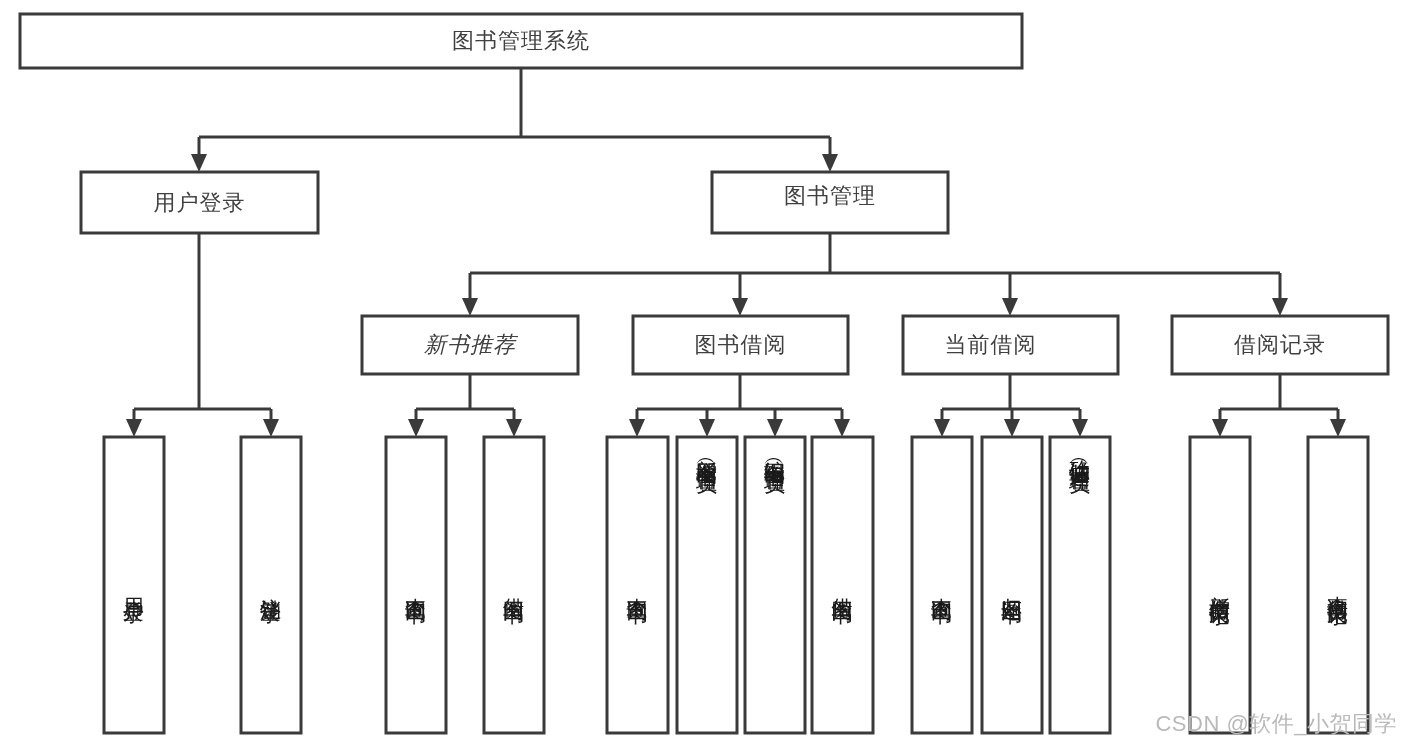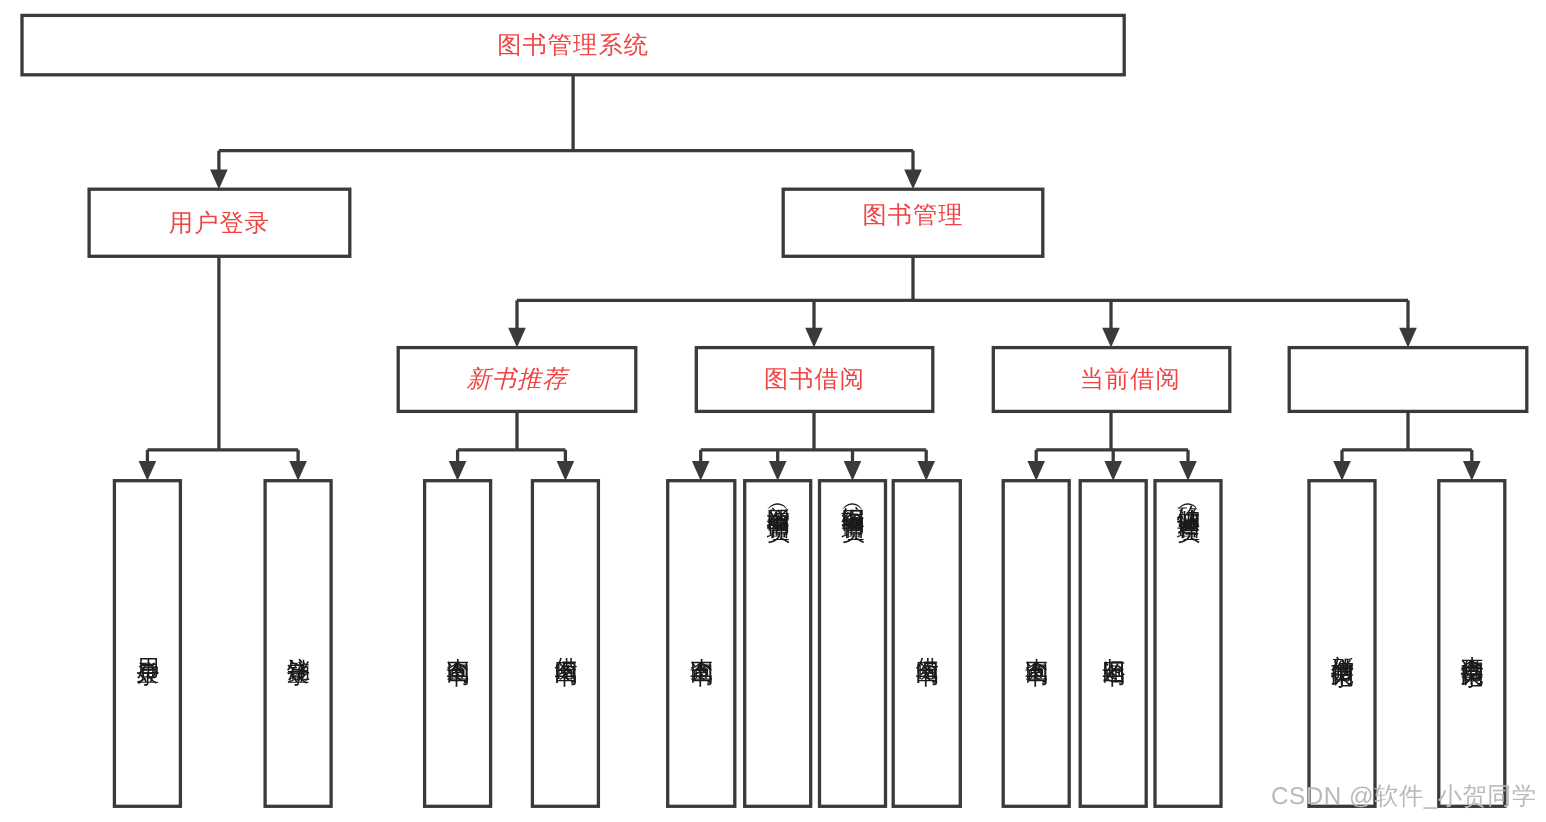--- a/index.html
+++ b/index.html
@@ -60,21 +60,21 @@
   .hlabel-wrap {
     position: absolute;
     display: flex;
     align-items: center;
     justify-content: center;
     pointer-events: none;
   }
   .hlabel-text {
     font-family: "Liberation Sans", "DejaVu Sans", sans-serif;
     font-size: 22px;
-    color: #ef4444;
+    color: #404040;
     letter-spacing: 1px;
     white-space: nowrap;
   }
   #watermark {
     position: absolute;
     right: 8px;
     bottom: 8px;
     font-family: "Liberation Sans", "DejaVu Sans", sans-serif;
     font-size: 22px;
     color: #b9b9b9;
@@ -189,22 +189,25 @@
   <div class="hlabel-wrap" style="left:712px; top:172px; width:236px; height:47px;">
     <span class="hlabel-text">图书管理</span>
   </div>
 
   <div class="hlabel-wrap" style="left:362px; top:316px; width:216px; height:58px;font-style:italic;">
     <span class="hlabel-text">新书推荐</span>
   </div>
   <div class="hlabel-wrap" style="left:633px; top:316px; width:215px; height:58px;">
     <span class="hlabel-text">图书借阅</span>
   </div>
-  <div class="hlabel-wrap" style="left:903px; top:316px; width:249px; height:58px;">
+  <div class="hlabel-wrap" style="left:866px; top:316px; width:249px; height:58px;">
     <span class="hlabel-text">当前借阅</span>
+  </div>
+  <div class="hlabel-wrap" style="left:1172px; top:316px; width:216px; height:58px;">
+    <span class="hlabel-text">借阅记录</span>
   </div>
 
   <div class="vlabel-wrap" style="left:104px; top:437px; width:60px; height:296px; align-items:center;">
     <span class="vlabel-text">用户登录</span>
   </div>
   <div class="vlabel-wrap" style="left:241px; top:437px; width:60px; height:296px; align-items:center;">
     <span class="vlabel-text">注销登录</span>
   </div>
 
   <div class="vlabel-wrap" style="left:386px; top:437px; width:60px; height:296px; align-items:center;">

